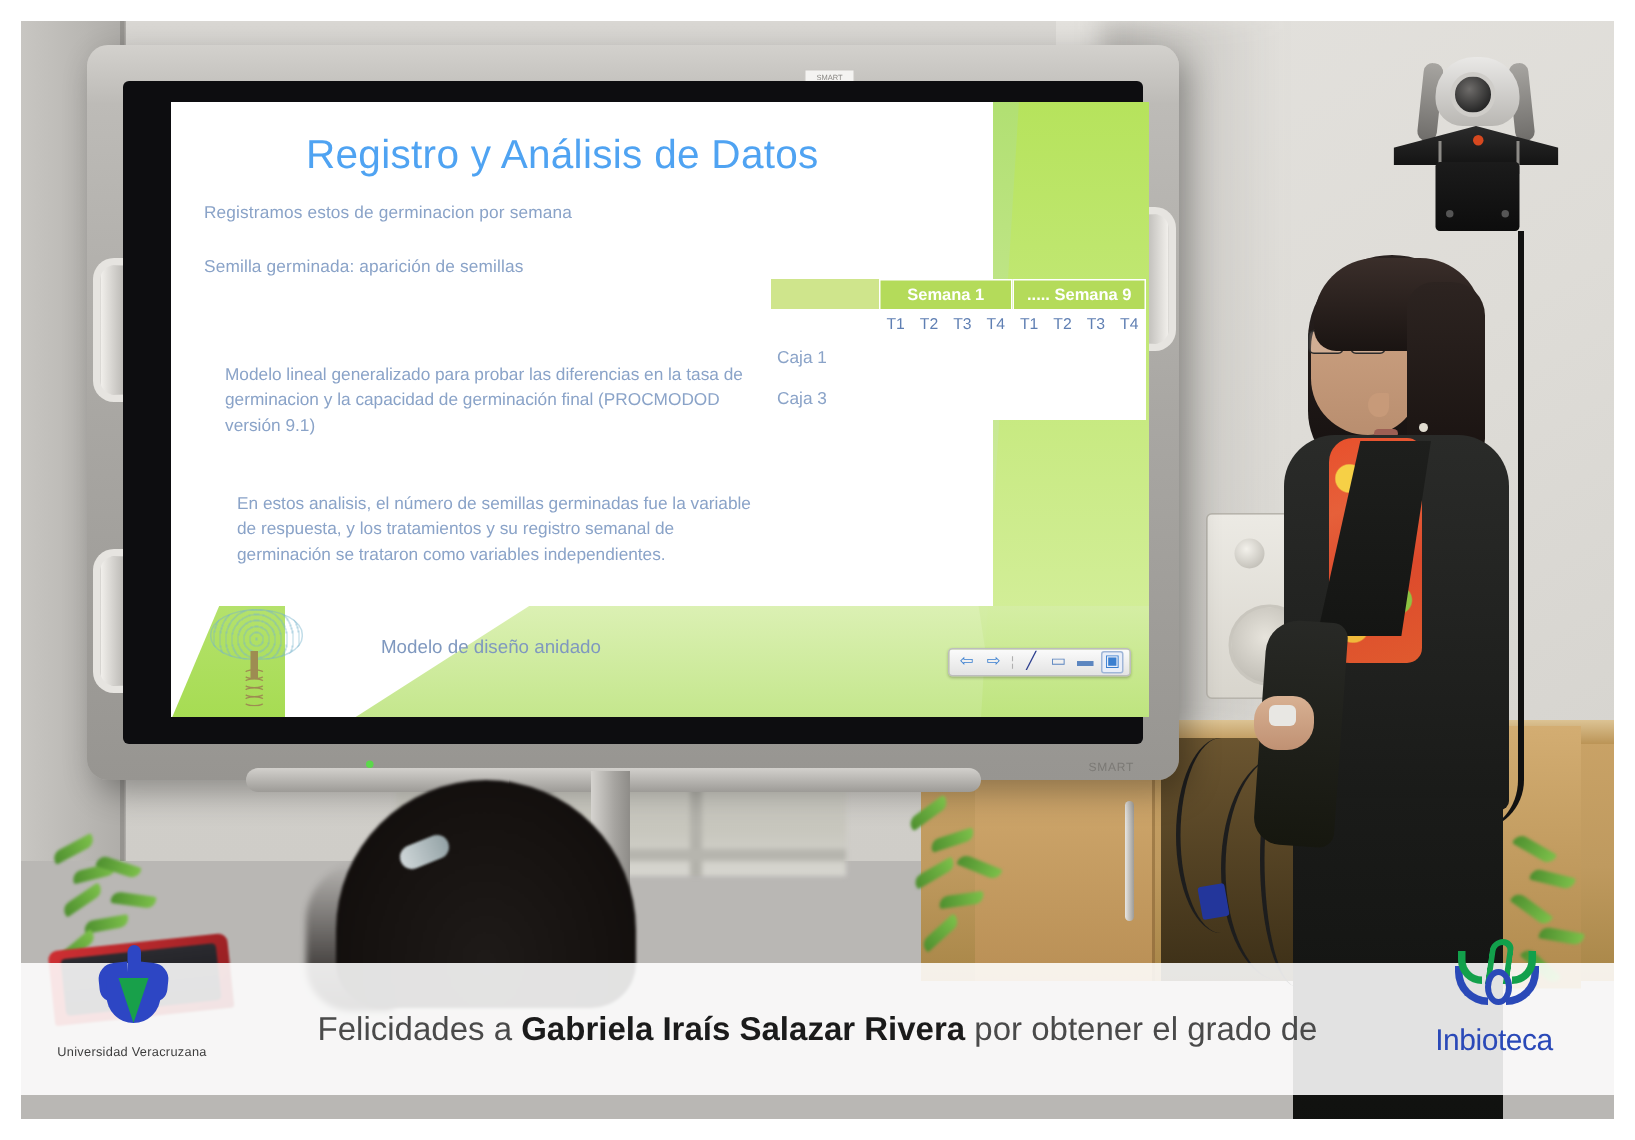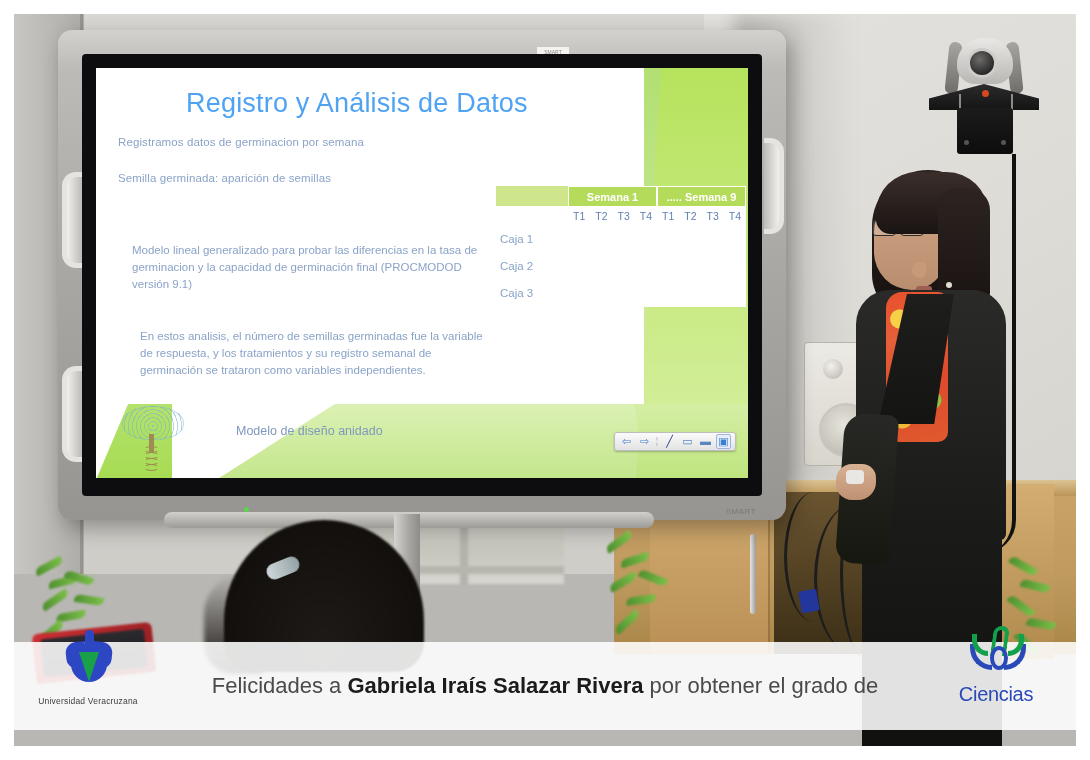--- a/index.html
+++ b/index.html
@@ -202,21 +202,21 @@
     border-radius: 14px;
     box-shadow: 6px 8px 22px rgba(0,0,0,.32);
   }
   .board-bezel {
     position: absolute; left: 24px; top: 24px;
     width: 680px; height: 442px;
     background: #0d0d10;
     border-radius: 4px;
   }
   .board-screen {
-    position: absolute; left: 14px; top: 14px;
+    position: absolute; left: 32px; top: 14px;
     width: 652px; height: 410px;
     background: #ffffff;
     overflow: hidden;
   }
   .board-handle {
     position: absolute;
     width: 20px; height: 96px;
     border: 5px solid #e6e4e0;
     border-right: none;
     border-radius: 14px 0 0 14px;
@@ -677,21 +677,21 @@
 
             <div class="g-shape g2"></div>
             <div class="g-shape g3"></div>
             <div class="g-shape g1"></div>
             <div class="white-card2"></div>
             <div class="g-shape g4"></div>
             <div class="g-shape g-bottom"></div>
             <div class="white-card"></div>
 
             <div class="slide-title">Registro  y Análisis de Datos</div>
-            <div class="slide-line sl1">Registramos datos de germinacion por semana</div>
+            <div class="slide-line sl1">Registramos estos de germinacion por semana</div>
             <div class="slide-line sl2">Semilla germinada: aparición de semillas</div>
 
             <div class="slide-para sp1">Modelo lineal generalizado para probar las diferencias en la tasa de germinacion y la capacidad de germinación final (PROCMODOD versión 9.1)</div>
             <div class="slide-para sp2">En estos analisis, el número de semillas germinadas fue la variable de respuesta, y los tratamientos y su registro semanal de germinación se trataron como variables independientes.</div>
 
             <div class="tree-emblem">
               <div class="tree-crown"></div>
               <div class="tree-trunk"></div>
               <div class="dna-strand">
                 <span style="top:0"></span>
@@ -719,21 +719,20 @@
                 </div>
                 <div class="sl-sub-cell">
                   <span>T1</span>
                   <span>T2</span>
                   <span>T3</span>
                   <span>T4</span>
                 </div>
               </div>
               <div class="sl-body">
                 <div class="sl-row">Caja 1</div>
-                <div class="sl-row">Caja 2</div>
                 <div class="sl-row">Caja 3</div>
               </div>
             </div>
 
             <div class="ppt-toolbar">
               <div class="ppt-btn">⇦</div>
               <div class="ppt-btn">⇨</div>
               <div class="ppt-btn sep">¦</div>
               <div class="ppt-btn pen">╱</div>
               <div class="ppt-btn box">▭</div>
@@ -825,19 +824,19 @@
 
       <div class="inb-logo">
         <div class="inb-mark">
           <div class="inb-wing l"></div>
           <div class="inb-wing r"></div>
           <div class="inb-wing-g l"></div>
           <div class="inb-wing-g r"></div>
           <div class="inb-flame-g"></div>
           <div class="inb-drop-b"></div>
         </div>
-        <div class="inb-text">Ciencias</div>
+        <div class="inb-text">Inbioteca</div>
       </div>
 
     </div>
 
   </div>
 </div>
 
 </body></html>

